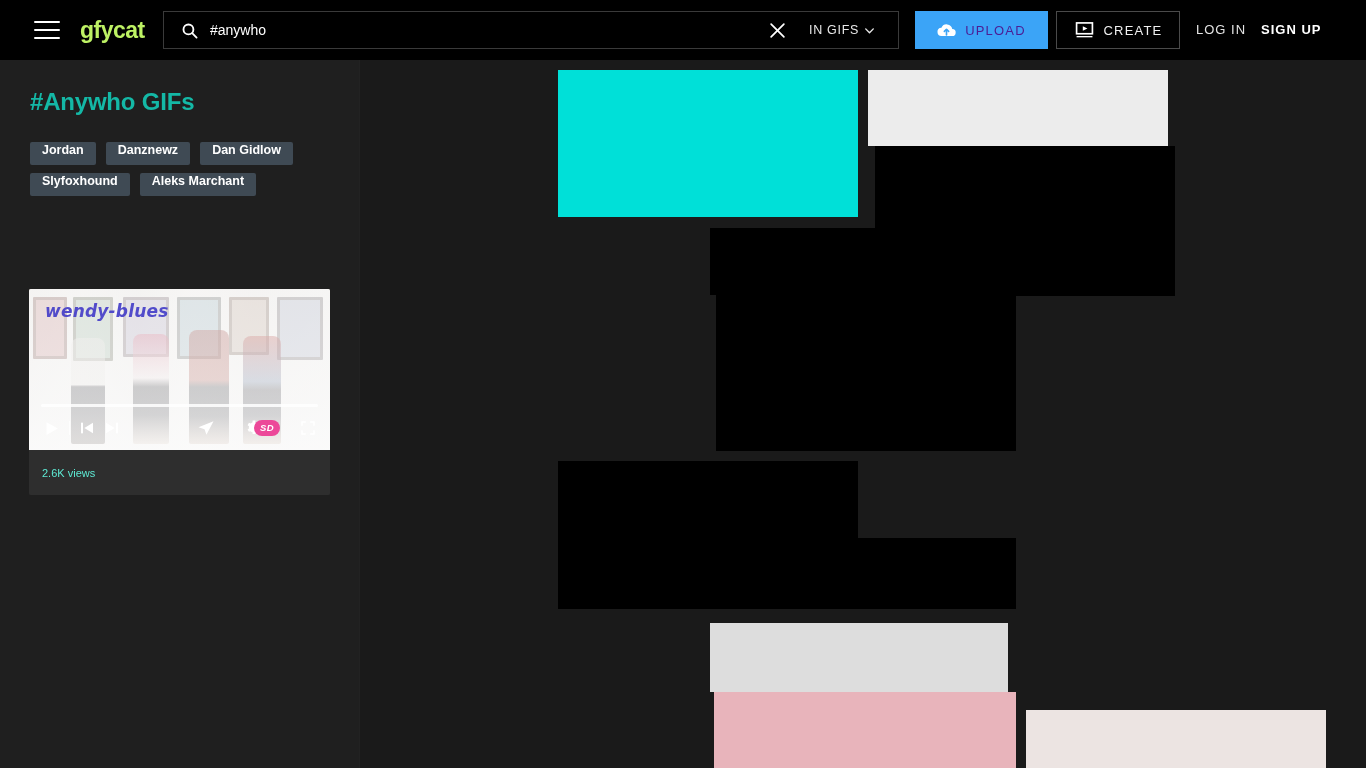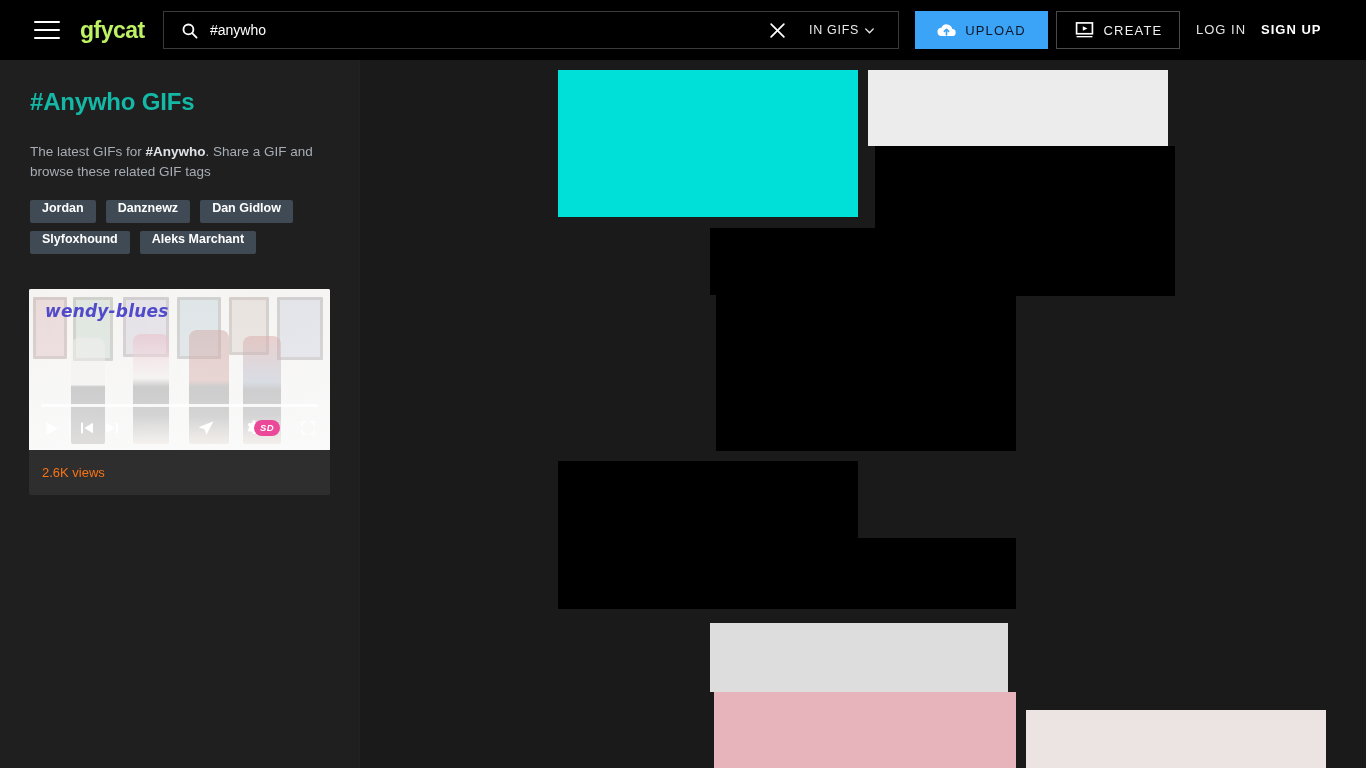--- a/index.html
+++ b/index.html
@@ -76,21 +76,21 @@
   }
 
   .btn-upload {
     position: absolute; left: 915px; top: 11px;
     width: 133px; height: 38px;
     background: #3ba4f7;
     display:flex; align-items:center; justify-content:center; gap: 9px;
     cursor: pointer;
   }
   .btn-upload .lbl {
-    color:#0f172a; font-size: 13px; font-weight: 400; letter-spacing: 1.2px;
+    color:#4c1d95; font-size: 13px; font-weight: 400; letter-spacing: 1.2px;
   }
   .btn-create {
     position: absolute; left: 1056px; top: 11px;
     width: 124px; height: 38px;
     border: 1px solid #4a4a4a;
     display:flex; align-items:center; justify-content:center; gap: 9px;
     cursor: pointer; background: #000;
   }
   .btn-create .lbl {
     color:#efefef; font-size: 13px; font-weight: 400; letter-spacing: 1.2px;
@@ -182,21 +182,21 @@
   .spacer { flex: 1; }
   .sd-badge {
     background: #ec4899; color:#fff; font-size: 9.5px; font-weight:700;
     border-radius: 9px; padding: 2px 6px 3px 6px; margin-left: -7px;
     letter-spacing: 0.4px;
   }
   .card-foot {
     height: 45px; display:flex; align-items:center; padding: 0 13px;
     background: #2e2e2e;
   }
-  .views { color:#f97316; font-size: 13px; }
+  .views { color:#5eead4; font-size: 11px; }
 
   
   .grid { position:absolute; top: 60px; left: 360px; width: 1006px; height: 708px; background:#1a1a1a; overflow:hidden; }
   .tile { position:absolute; cursor:pointer; }
 </style>
 </head>
 <body>
 
 <div class="header">
   <div class="hamburger">
@@ -246,23 +246,20 @@
     </svg>
     <span class="lbl">CREATE</span>
   </div>
 
   <div class="nav-link nav-login">LOG IN</div>
   <div class="nav-link nav-signup">SIGN UP</div>
 </div>
 
 <div class="sidebar">
   <h1 class="page-title">#Anywho GIFs</h1>
-  <p class="desc">
-    <span>The latest GIFs for </span><b>#Anywho</b><span>. Share a GIF and browse these related GIF tags</span>
-  </p>
   <div class="tags">
     <span class="tag">Jordan</span>
     <span class="tag">Danznewz</span>
     <span class="tag">Dan Gidlow</span>
     <span class="tag">Slyfoxhound</span>
     <span class="tag">Aleks Marchant</span>
   </div>
 
   <div class="video-card">
     <div class="video-stage">

